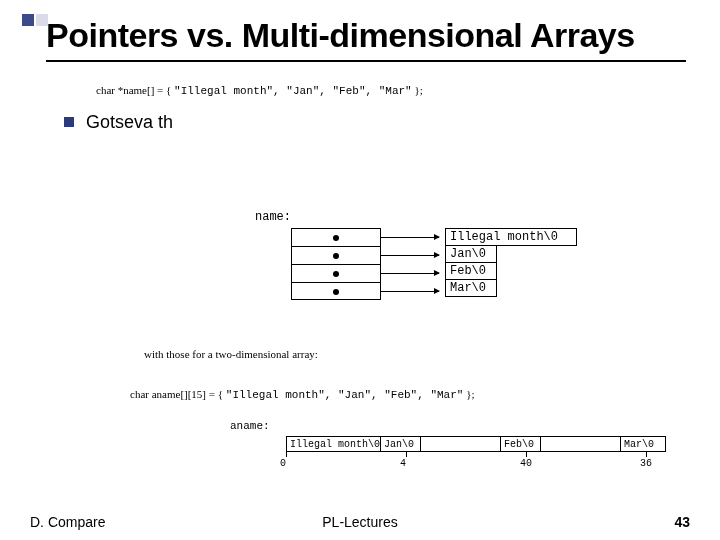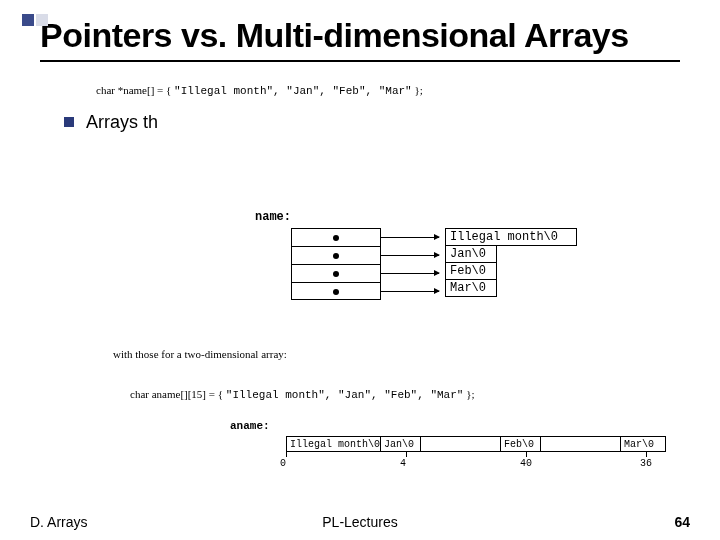--- a/index.html
+++ b/index.html
@@ -1,40 +1,40 @@
 <!DOCTYPE html>
 <html><head>
 <meta charset="utf-8">
 <style>
   * { box-sizing: border-box; margin: 0; padding: 0; }
   html, body { width: 720px; height: 540px; font-family: Arial, Helvetica, sans-serif; background: #fff; color: #000; overflow: hidden; }
   .slide { position: relative; width: 720px; height: 540px; padding: 10px 30px 0 30px; }
   .accent { position: absolute; top: 14px; left: 22px; width: 12px; height: 12px; background: #3a4a8a; }
   .accent2 { position: absolute; top: 14px; left: 36px; width: 12px; height: 12px; background: #d9dce8; }
-  .titlewrap { margin-left: 10px; padding-top: 6px; }
+  .titlewrap { margin-left: 16px; padding-top: 6px; }
   .title { font-size: 34px; font-weight: bold; line-height: 1.12; letter-spacing: -0.5px; }
   .rule { margin-top: 6px; border-bottom: 2px solid #000; width: 640px; }
   .code1 { font-family: Georgia, 'Times New Roman', serif; font-size: 11px; margin: 22px 0 14px 66px; }
   .mono { font-family: "Courier New", monospace; font-size: 11px; }
   .row { display: flex; align-items: flex-start; margin-top: 4px; }
   .bulletsq { width: 10px; height: 10px; background: #2a3a7a; margin-top: 6px; margin-right: 12px; flex: 0 0 auto; }
   .bodytext { font-size: 18px; line-height: 1.25; }
   
   .diag { position: absolute; left: 255px; top: 210px; font-family: "Courier New", monospace; font-size: 12px; }
-  .diag .lbl { font-weight: bold; }
+  .diag .lbl { font-weight: normal; }
   .ptrbox { position: absolute; left: 36px; top: 18px; width: 90px; height: 72px; border: 1px solid #000; }
   .ptrbox .line { height: 18px; border-bottom: 1px solid #000; display:flex; align-items:center; justify-content:center; }
   .ptrbox .line:last-child { border-bottom: none; }
   .dot { width: 6px; height: 6px; background: #000; border-radius: 50%; }
   .arrow { position: absolute; height: 1px; background: #000; }
   .arrow::after { content: ""; position: absolute; right: -1px; top: -3px; border-left: 6px solid #000; border-top: 3.5px solid transparent; border-bottom: 3.5px solid transparent; }
   .strs { position: absolute; left: 190px; top: 18px; }
   .strs .cell { border: 1px solid #000; height: 18px; padding: 0 4px; display:flex; align-items:center; margin-bottom: -1px; white-space: nowrap; }
   
-  .caption { font-family: Georgia, 'Times New Roman', serif; font-size: 11px; position: absolute; left: 113px; top: 348px; }
+  .caption { font-family: Georgia, 'Times New Roman', serif; font-size: 11px; position: absolute; left: 144px; top: 348px; }
   .code2 { font-family: Georgia, 'Times New Roman', serif; font-size: 11px; position: absolute; left: 130px; top: 388px; }
   .diag2 { position: absolute; left: 230px; top: 420px; font-family: "Courier New", monospace; font-size: 11px; }
   .longbox { position: absolute; left: 56px; top: 16px; width: 380px; height: 16px; border: 1px solid #000; display:flex; }
   .seg { border-right: 1px solid #000; height: 100%; display:flex; align-items:center; padding: 0 3px; white-space: nowrap; font-size: 10px; }
   .ticks { position: absolute; left: 56px; top: 32px; width: 380px; height: 18px; }
   .tick { position: absolute; top: 0; font-size: 10px; }
   .tick .t { position: absolute; left: 50%; top: 0; width: 1px; height: 5px; background: #000; }
   .tick .n { position: absolute; top: 6px; left: -6px; }
   .footer { position: absolute; bottom: 10px; left: 30px; right: 30px; display:flex; justify-content: space-between; font-size: 14px; }
   .pl { position: absolute; left: 50%; transform: translateX(-50%); }
@@ -51,21 +51,21 @@
     <div class="rule"></div>
   </div>
 
   <div class="code1">
     <span>char *name[] = { </span><span class="mono">"Illegal month", "Jan", "Feb", "Mar"</span><span> };</span>
   </div>
 
   <div class="row" style="margin-left:34px;">
     <div class="bulletsq"></div>
     <div class="bodytext">
-      <span>Arrays th</span><br>
+      <span>Gotseva th</span><br>
     </div>
   </div>
 
   <div class="diag">
     <div class="lbl">name:</div>
     <div class="ptrbox">
       <div class="line">
           <div class="dot"></div>
         </div>
       <div class="line">
@@ -90,21 +90,21 @@
     </div>
   </div>
 
   <div class="caption">with those for a two-dimensional array:</div>
 
   <div class="code2">
     <span>char aname[][15] = { </span><span class="mono">"Illegal month", "Jan", "Feb", "Mar"</span><span> };</span>
   </div>
 
   <div class="diag2">
-    <div class="lbl" style="font-weight:bold;text-align:center;">aname:</div>
+    <div class="lbl" style="font-weight:normal;text-align:center;">aname:</div>
     <div class="longbox">
       <div class="seg" style="width:94px;">Illegal month\0</div>
       <div class="seg" style="width:40px;">Jan\0</div>
       <div class="seg" style="width:80px;"></div>
       <div class="seg" style="width:40px;">Feb\0</div>
       <div class="seg" style="width:80px;"></div>
       <div class="seg" style="width:40px; border-right:none;">Mar\0</div>
     </div>
     <div class="ticks">
       <div class="tick" style="left:0px;">
@@ -120,17 +120,17 @@
           <div class="n">40</div>
         </div>
       <div class="tick" style="left:360px;">
           <div class="t"></div>
           <div class="n">36</div>
         </div>
     </div>
   </div>
 
   <div class="footer">
-    <span>D. Arrays</span>
+    <span>D. Compare</span>
     <span class="pl">PL-Lectures</span>
-    <span style="font-weight:bold;">64</span>
+    <span style="font-weight:bold;">43</span>
   </div>
 </div>
 
 </body></html>

